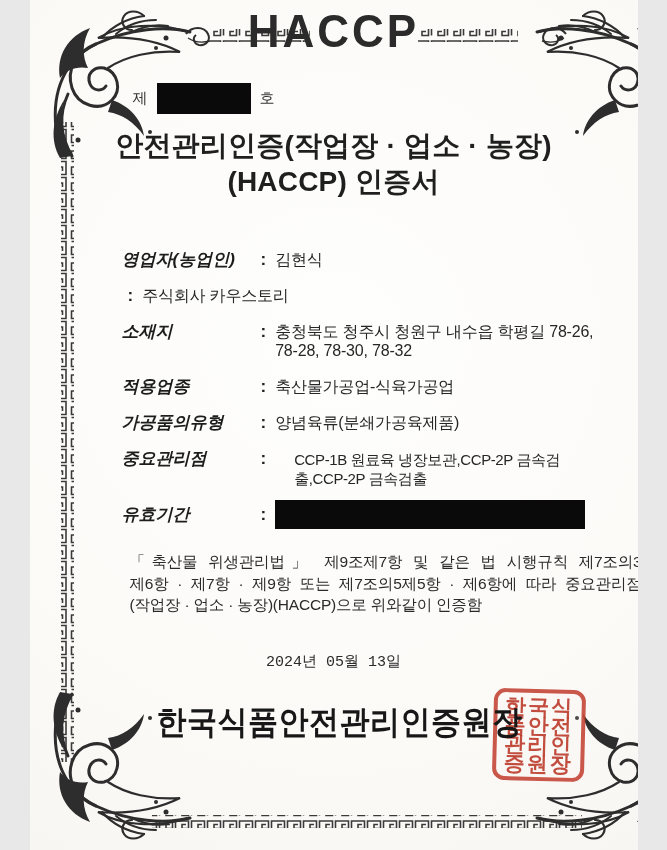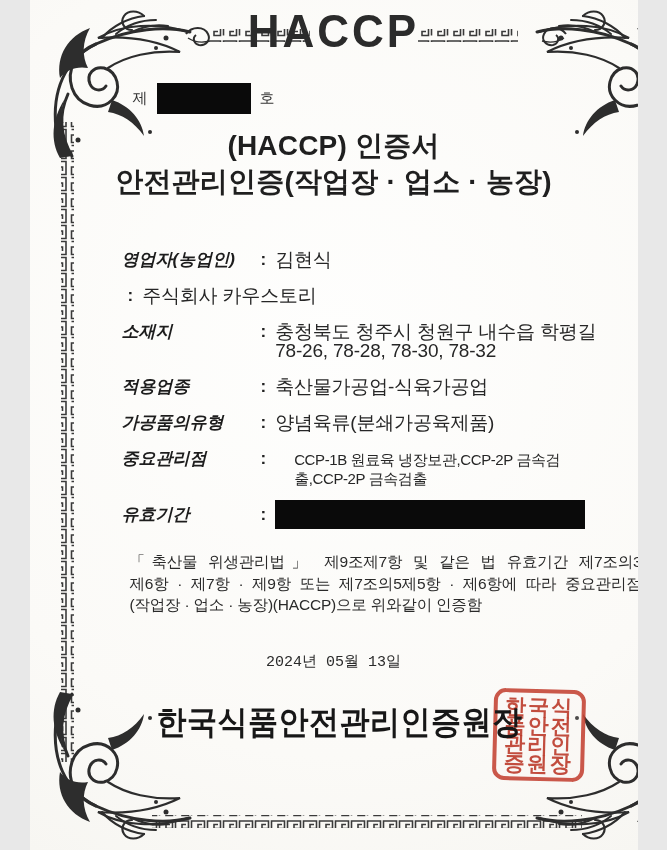--- a/index.html
+++ b/index.html
@@ -29,21 +29,21 @@
     line-height:36px;letter-spacing:0.2px;
   }
   .fields{position:absolute;left:92px;top:250px;right:38px;z-index:2;}
   .field-row{margin-bottom:17px;display:flex;align-items:flex-start;}
   .flabel{
     display:inline-block;width:133px;flex:0 0 133px;
     font-weight:800;font-size:17px;color:#1d1d1d;line-height:19px;
     text-align:justify;text-align-last:justify;font-style:italic;
   }
   .colon{flex:0 0 auto;font-weight:800;font-size:17px;margin:0 9px 0 6px;line-height:19px;}
-  .fvalue{font-size:19px;color:#262626;line-height:19px;letter-spacing:-0.2px;}
+  .fvalue{font-size:16px;color:#262626;line-height:19px;letter-spacing:-0.2px;}
   .fvalue.small{font-size:15px;letter-spacing:-0.4px;padding-top:1px;margin-left:19px;}
   .redact-validity{width:310px;height:29px;margin-top:-5px;}
   .legal{
     position:absolute;left:100px;top:551px;width:512px;z-index:2;
     font-size:15.5px;color:#2a2a2a;line-height:21.5px;letter-spacing:-0.2px;
   }
   .legal .just{text-align:justify;text-align-last:justify;}
   .issue-date{
     position:absolute;left:0;top:652px;width:100%;z-index:2;
     text-align:center;font-size:15px;color:#2a2a2a;font-family:Liberation Mono, monospace;
@@ -120,22 +120,22 @@
 
   <div class="haccp-logo">HACCP</div>
 
   <div class="cert-no">
     <span>제</span>
     <span class="redact redact-no"></span>
     <span>호</span>
   </div>
 
   <h1 class="title">
+    <div>안전관리인증(작업장 · 업소 · 농장)</div>
     <div>(HACCP) 인증서</div>
-    <div>안전관리인증(작업장 · 업소 · 농장)</div>
   </h1>
 
   <div class="fields">
     <div class="field-row">
       <span class="flabel">영업자(농업인)</span>
       <span class="colon">:</span>
       <span class="fvalue">김현식</span>
     </div>
     <div class="field-row">
       <span class="colon">:</span>
@@ -162,21 +162,21 @@
       <span class="fvalue small">CCP-1B 원료육 냉장보관,CCP-2P 금속검출,CCP-2P 금속검출</span>
     </div>
     <div class="field-row">
       <span class="flabel">유효기간</span>
       <span class="colon">:</span>
       <span class="redact redact-validity"></span>
     </div>
   </div>
 
   <div class="legal">
-    <div class="just">「축산물 위생관리법」 제9조제7항 및 같은 법 유효기간 제7조의3</div>
+    <div class="just">「축산물 위생관리법」 제9조제7항 및 같은 법 시행규칙 제7조의3</div>
     <div class="just">제6항 · 제7항 · 제9항 또는 제7조의5제5항 · 제6항에 따라 중요관리점</div>
     <div>(작업장 · 업소 · 농장)(HACCP)으로 위와같이 인증함</div>
   </div>
 
   <div class="issue-date">2024년 05월 13일</div>
 
   <div class="seal">
     <div class="seal-text">한국식품안전관리인증원장</div>
   </div>
 

